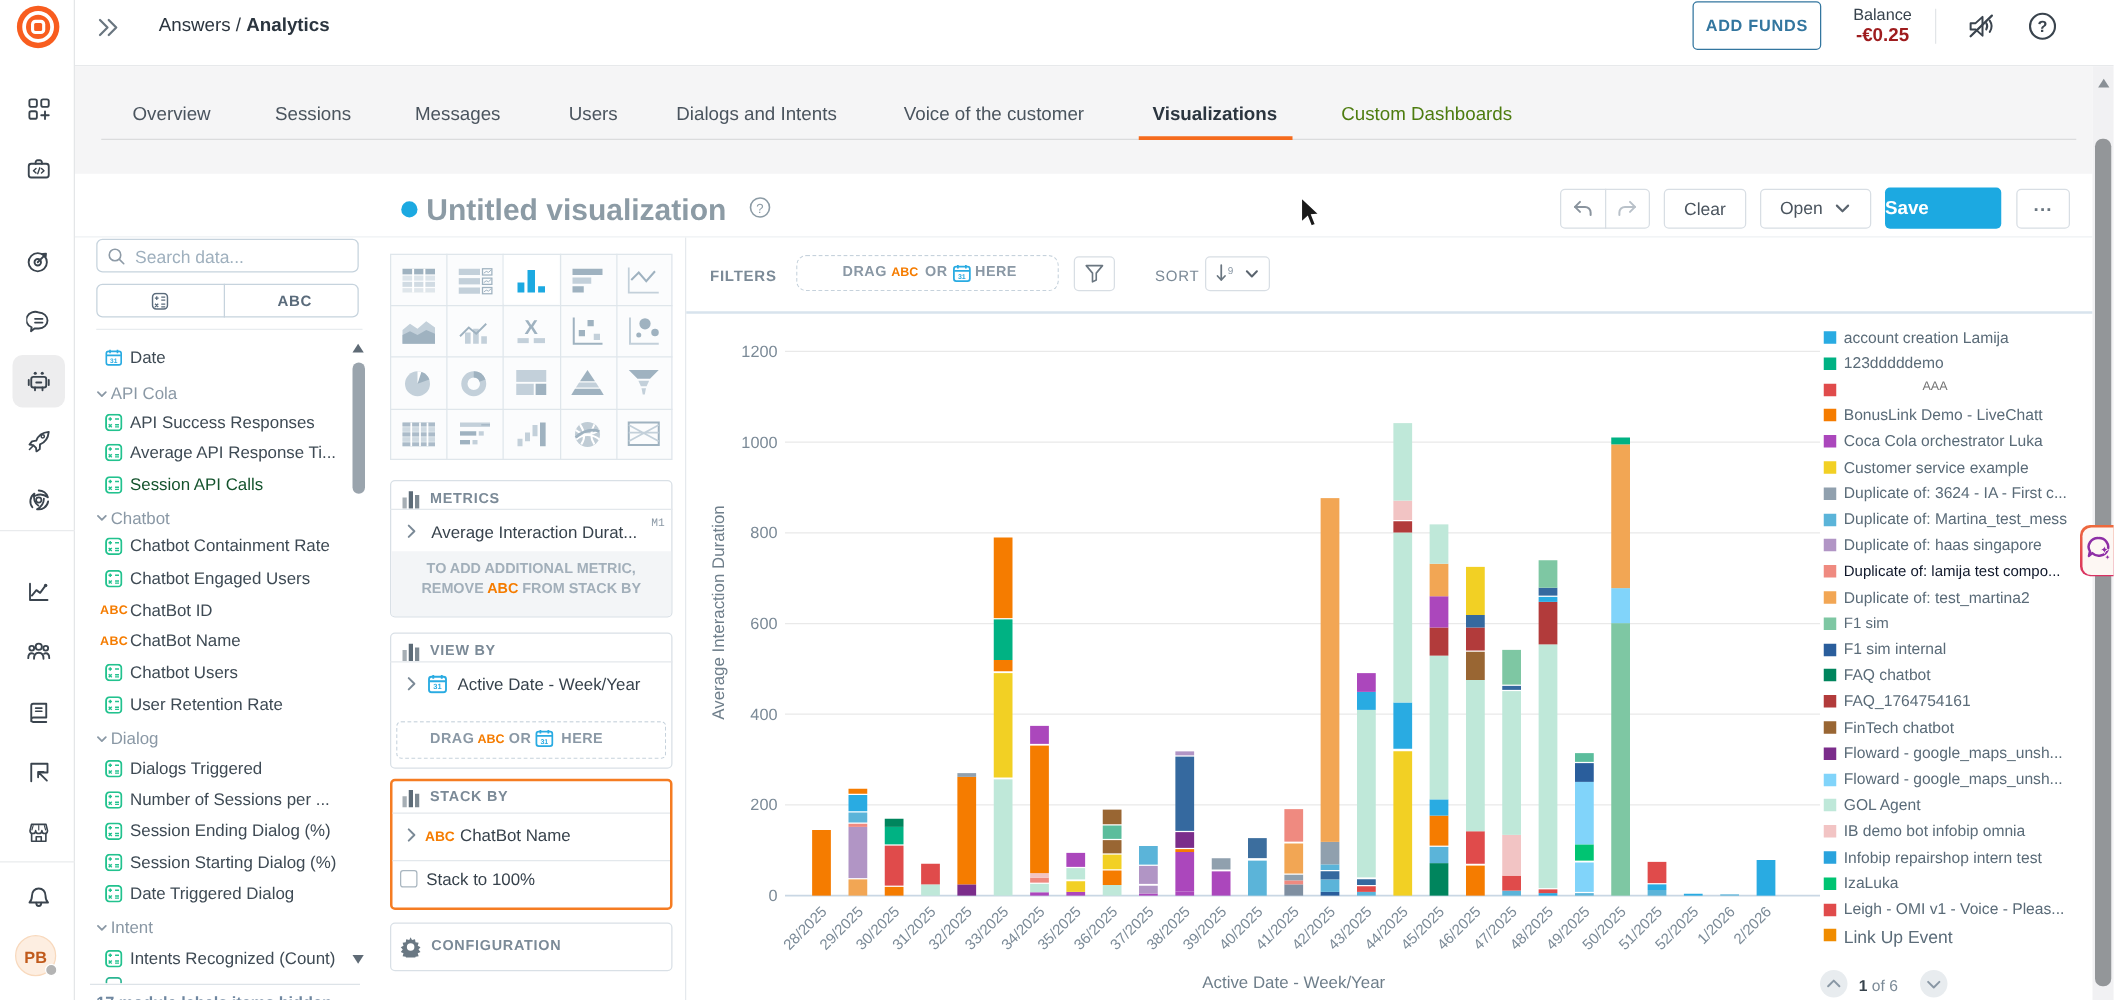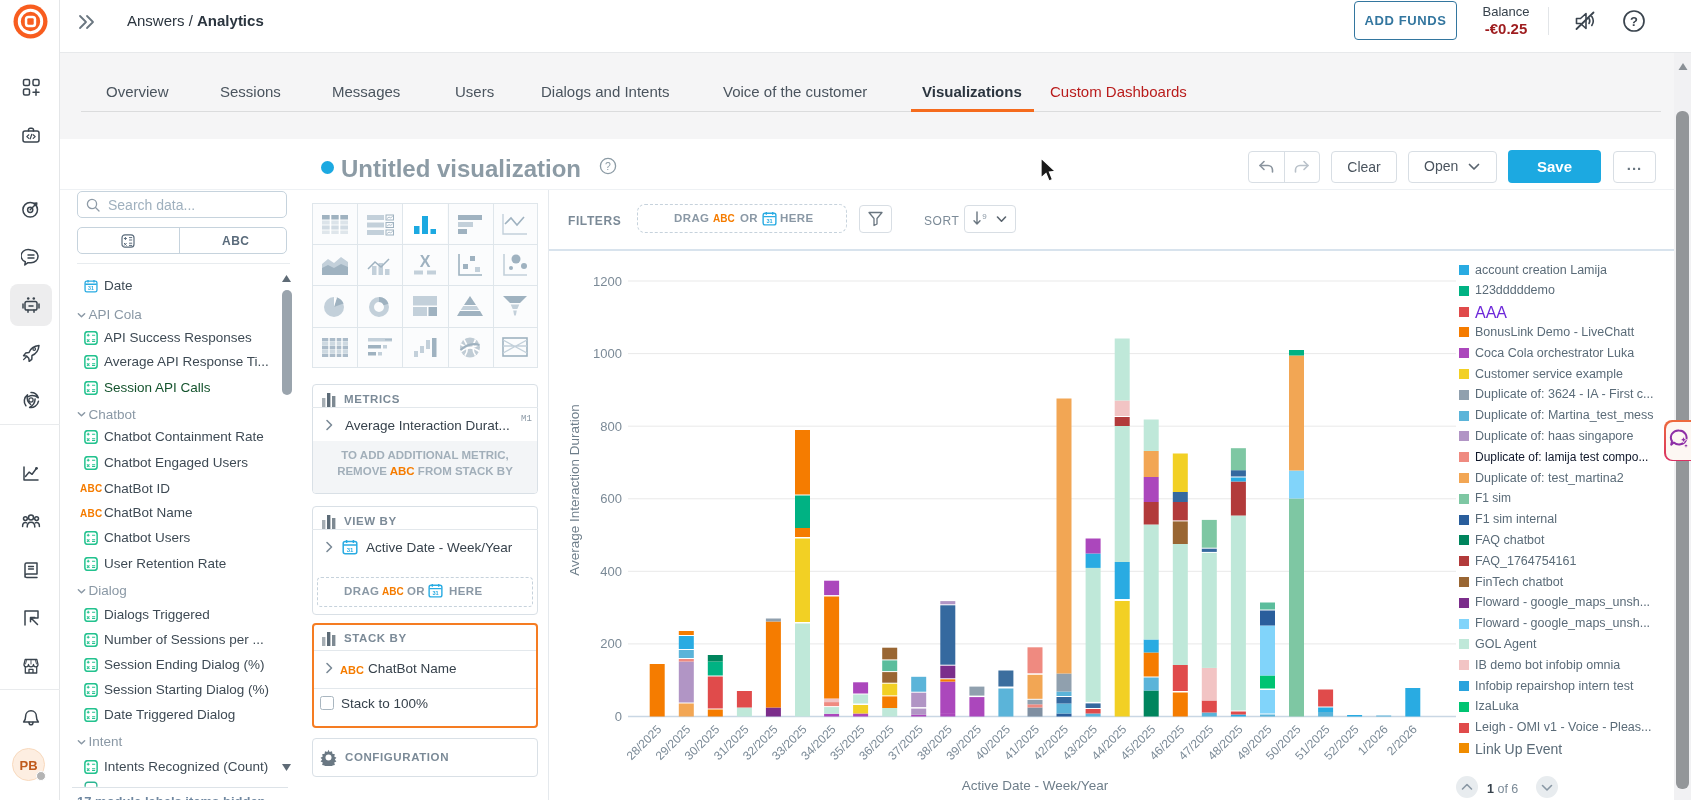--- a/index.html
+++ b/index.html
@@ -143,21 +143,21 @@
 <div class="abs" style="left:60px;top:53px;width:1614px;height:86px;background:#f5f5f6"></div>
 <div class="abs" style="left:81px;top:111px;width:1580px;height:1px;background:#dbdcdd"></div>
 
 <div class="abs" style="left:106px;top:83px;font-size:15px;color:#4a545e">Overview</div>
 <div class="abs" style="left:220px;top:83px;font-size:15px;color:#4a545e">Sessions</div>
 <div class="abs" style="left:332px;top:83px;font-size:15px;color:#4a545e">Messages</div>
 <div class="abs" style="left:455px;top:83px;font-size:15px;color:#4a545e">Users</div>
 <div class="abs" style="left:541px;top:83px;font-size:15px;color:#4a545e">Dialogs and Intents</div>
 <div class="abs" style="left:723px;top:83px;font-size:15px;color:#4a545e">Voice of the customer</div>
 <div class="abs" style="left:922px;top:83px;font-size:15px;font-weight:bold;color:#2b353f">Visualizations</div>
-<div class="abs" style="left:1050px;top:83px;font-size:15px;color:#b91c1c">Custom Dashboards</div>
+<div class="abs" style="left:1073px;top:83px;font-size:15px;color:#4d7c0f">Custom Dashboards</div>
 <div class="abs" style="left:911px;top:109px;width:123px;height:3px;background:#f56b1d"></div>
 
 <div class="abs" style="left:321px;top:161px;width:13px;height:13px;border-radius:50%;background:#1ca9e1"></div>
 <div class="abs" style="left:341px;top:155px;font-size:24px;font-weight:bold;color:#8c9ba5">Untitled visualization</div>
 <svg class="abs" style="left:599px;top:157px" width="18" height="18" viewBox="0 0 18 18">
  <circle cx="9" cy="9" r="7.6" fill="none" stroke="#8c9ba5" stroke-width="1.3"></circle>
  <text x="9" y="13" font-size="10.5" fill="#8c9ba5" text-anchor="middle" font-family="Liberation Sans">?</text>
 </svg>
 <div class="abs" style="left:60px;top:189px;width:1614px;height:1px;background:#eef1f4"></div>
 
@@ -170,21 +170,21 @@
 <svg class="abs" style="left:1292px;top:158px" width="20" height="18" viewBox="0 0 20 18">
  <path d="M16 7.5 h-8 a4.5 4.5 0 0 0 -4.5 4.5 v2" fill="none" stroke="#b9c1c9" stroke-width="1.6" stroke-linecap="round"></path>
  <path d="M12 3.5 l4 4 -4 4" fill="none" stroke="#b9c1c9" stroke-width="1.6" stroke-linecap="round" stroke-linejoin="round"></path>
 </svg>
 <div class="abs" style="left:1331px;top:151px;width:66px;height:32px;border:1px solid #d8dee4;border-radius:4px;background:#fff;text-align:center;line-height:30px;font-size:14px;color:#4a545e">Clear</div>
 <div class="abs" style="left:1408px;top:151px;width:89px;height:32px;border:1px solid #d8dee4;border-radius:4px;background:#fff"></div>
 <div class="abs" style="left:1424px;top:158px;font-size:14px;color:#4a545e">Open</div>
 <svg class="abs" style="left:1468px;top:163px" width="12" height="8" viewBox="0 0 12 8">
       <path d="M1.5 1.5 L6 6 L10.5 1.5" fill="none" stroke="#5a646e" stroke-width="1.7" stroke-linecap="round" stroke-linejoin="round"></path>
     </svg>
-<div class="abs" style="left:1508px;top:150px;width:93px;height:33px;border-radius:4px;background:#1ca9e1;text-align:center;line-height:33px;font-size:15px;font-weight:bold;color:#fff">Save</div>
+<div class="abs" style="left:1508px;top:150px;width:93px;height:33px;border-radius:4px;background:#1ca9e1;line-height:33px;font-size:15px;font-weight:bold;color:#fff">Save</div>
 <div class="abs" style="left:1613px;top:151px;width:43px;height:32px;border:1px solid #d8dee4;border-radius:4px;background:#fff;text-align:center;line-height:26px;font-size:15px;font-weight:bold;color:#6a7680;letter-spacing:1px">...</div>
 
 <div class="abs" style="left:77px;top:191px;width:210px;height:27px;border:1px solid #c6d3dd;border-radius:5px;background:#fff"></div>
 <svg class="abs" style="left:85px;top:197px" width="16" height="16" viewBox="0 0 16 16">
  <circle cx="7" cy="7" r="4.6" fill="none" stroke="#8e9ba7" stroke-width="1.3"></circle>
  <path d="M10.5 10.5 L14 14" stroke="#8e9ba7" stroke-width="1.3" stroke-linecap="round"></path>
 </svg>
 <div class="abs" style="left:108px;top:197px;font-size:14px;color:#9fb0be">Search data...</div>
 <div class="abs" style="left:77px;top:227px;width:210px;height:27px;border:1px solid #c6d3dd;border-radius:5px;background:#fff"></div>
 <div class="abs" style="left:179px;top:227px;width:1px;height:27px;background:#c6d3dd"></div>
@@ -680,21 +680,21 @@
       <text transform="translate(828.7 478) rotate(-45)" font-size="12" fill="#7b8a97" text-anchor="end" font-family="Liberation Sans">1/2026</text>
       <rect x="845.3" y="436.00" width="15.0" height="28.50" fill="#29abe2"></rect>
       <text transform="translate(857.8 478) rotate(-45)" font-size="12" fill="#7b8a97" text-anchor="end" font-family="Liberation Sans">2/2026</text>
       <text x="475" y="538" font-size="13.5" fill="#6e7e8a" text-anchor="middle" font-family="Liberation Sans">Active Date - Week/Year</text>
     </svg>
 <div class="abs" style="left:1459px;top:265.0px;width:10px;height:10px;background:#29abe2"></div>
 <div class="abs" style="left:1475px;top:262.5px;font-size:12.5px;color:#5a6b78;white-space:nowrap">account creation Lamija</div>
 <div class="abs" style="left:1459px;top:285.8px;width:10px;height:10px;background:#00b283"></div>
 <div class="abs" style="left:1475px;top:283.3px;font-size:12.5px;color:#5a6b78;white-space:nowrap">123dddddemo</div>
 <div class="abs" style="left:1459px;top:306.6px;width:10px;height:10px;background:#e04b4b"></div>
-<div class="abs" style="left:1475px;top:304.1px;font-size:16px;color:#6d28d9;white-space:nowrap">AAA</div>
+<div class="abs" style="left:1538px;top:304.1px;font-size:10px;color:#737373;white-space:nowrap">AAA</div>
 <div class="abs" style="left:1459px;top:327.4px;width:10px;height:10px;background:#f57c00"></div>
 <div class="abs" style="left:1475px;top:324.9px;font-size:12.5px;color:#5a6b78;white-space:nowrap">BonusLink Demo - LiveChatt</div>
 <div class="abs" style="left:1459px;top:348.2px;width:10px;height:10px;background:#ab47bc"></div>
 <div class="abs" style="left:1475px;top:345.7px;font-size:12.5px;color:#5a6b78;white-space:nowrap">Coca Cola orchestrator Luka</div>
 <div class="abs" style="left:1459px;top:369.0px;width:10px;height:10px;background:#f2d024"></div>
 <div class="abs" style="left:1475px;top:366.5px;font-size:12.5px;color:#5a6b78;white-space:nowrap">Customer service example</div>
 <div class="abs" style="left:1459px;top:389.8px;width:10px;height:10px;background:#90a0ae"></div>
 <div class="abs" style="left:1475px;top:387.3px;font-size:12.5px;color:#5a6b78;white-space:nowrap">Duplicate of: 3624 - IA - First c...</div>
 <div class="abs" style="left:1459px;top:410.6px;width:10px;height:10px;background:#5bb4d9"></div>
 <div class="abs" style="left:1475px;top:408.1px;font-size:12.5px;color:#5a6b78;white-space:nowrap">Duplicate of: Martina_test_mess</div>

